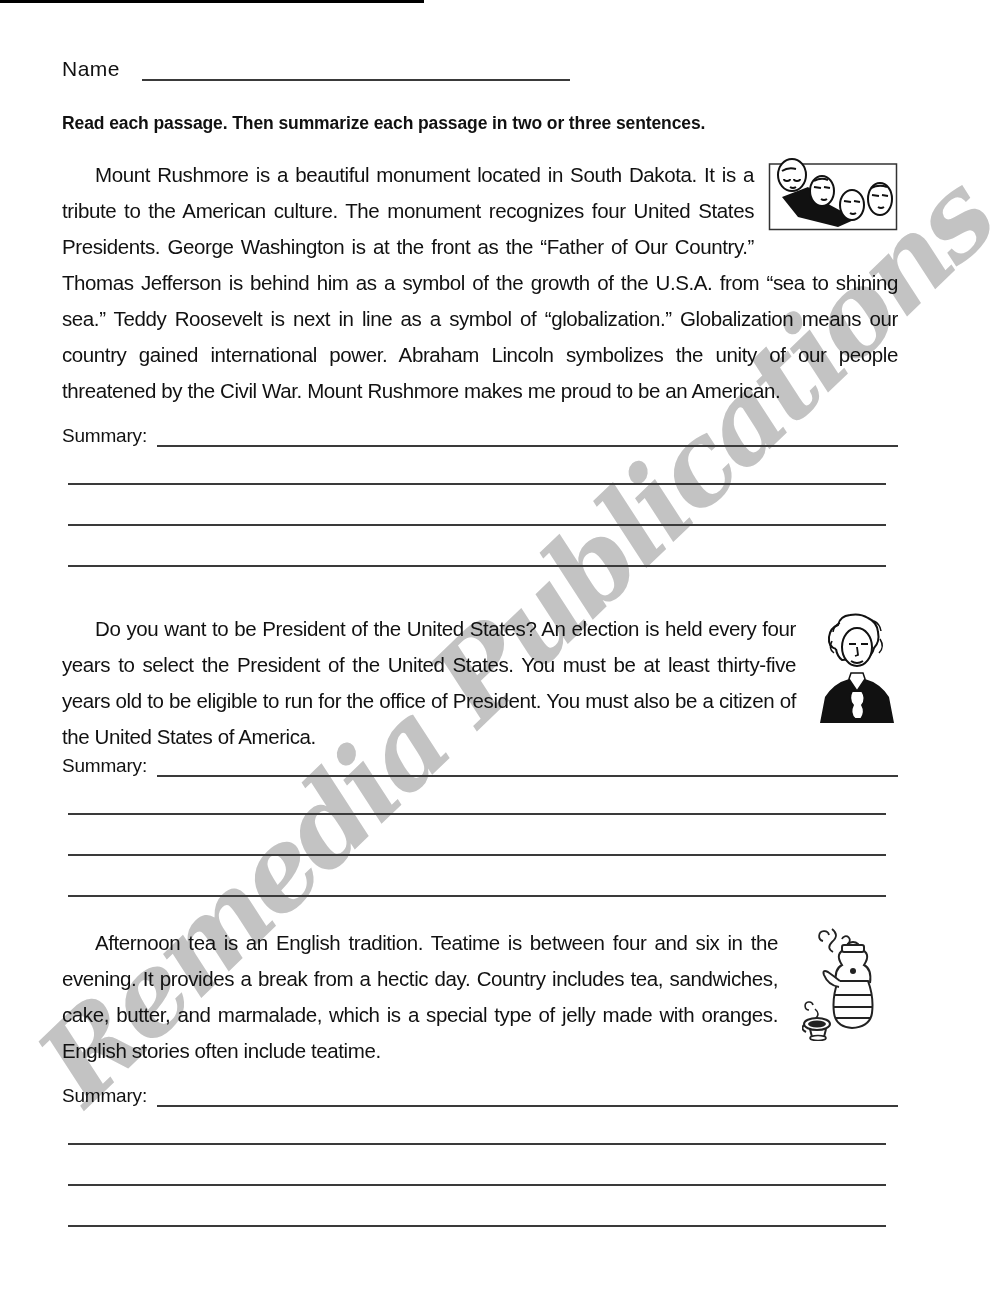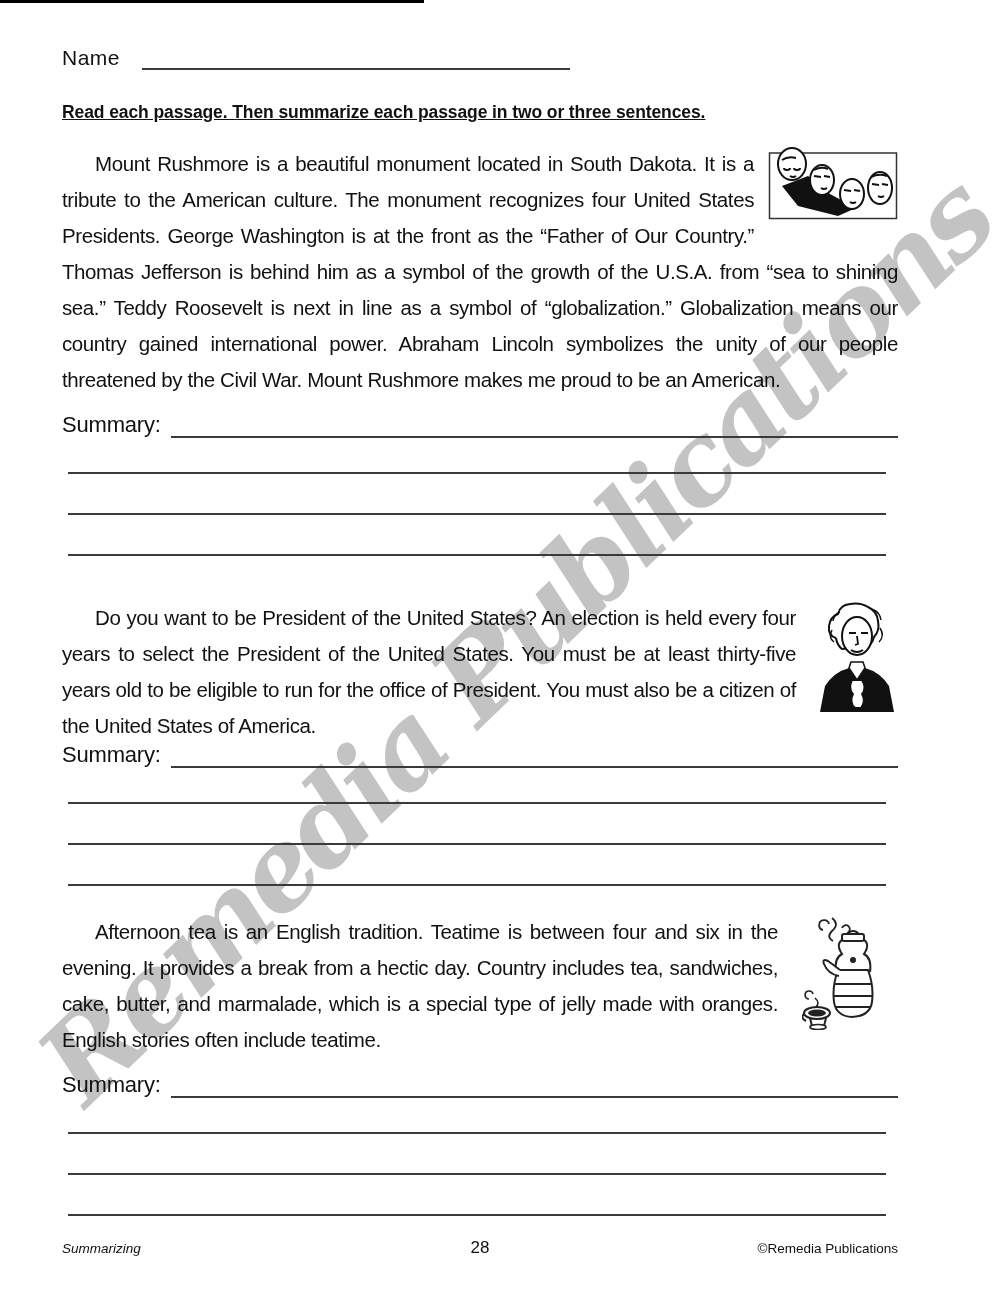--- a/index.html
+++ b/index.html
@@ -7,41 +7,41 @@
     position:relative;width:1000px;height:1300px;background:#fff;overflow:hidden;
     font-family:"Liberation Sans",sans-serif;color:#111;
   }
   .top-artifact{position:absolute;left:0;top:0;width:424px;height:3px;background:#000;}
   .watermark{
     position:absolute;left:515px;top:640px;z-index:0;
     transform:translate(-50%,-50%) rotate(-44deg);
     font-family:"DejaVu Serif",serif;font-style:italic;font-weight:bold;
     font-size:112px;letter-spacing:-5px;color:#c3c3c3;white-space:nowrap;
   }
-  .layer{position:absolute;left:62px;width:836px;z-index:1;}
+  .layer{position:absolute;left:62px;width:836px;z-index:1;margin-top:11px;}
   
   .name-row{top:42px;display:flex;align-items:flex-end;}
   .name-label{font-size:21px;letter-spacing:.5px;}
   .name-line{margin-left:22px;width:428px;height:26px;border-bottom:2px solid #3a3a3a;}
   
-  .instruction{top:102px;font-size:17.5px;font-weight:bold;letter-spacing:-0.1px;text-decoration:underline;}
+  .instruction{top:102px;font-size:17.5px;font-weight:bold;letter-spacing:-0.1px;}
   
   .passage{text-align:justify;font-size:20.5px;line-height:36px;letter-spacing:-0.4px;}
   .passage p{margin:0;text-indent:33px;}
   .illustration{float:right;background:#fff;}
   .p1{top:146px;}
   .p1 .illustration{width:130px;height:74px;margin:0 0 6px 14px;}
   .p2{top:600px;}
   .p2 .illustration{width:82px;height:112px;margin:0 0 6px 20px;}
   .p3{top:914px;}
   .p3 .illustration{width:96px;height:116px;margin:0 0 6px 24px;}
   
   .summary-row{display:flex;align-items:flex-end;}
   .s1{top:412px;} .s2{top:742px;} .s3{top:1072px;}
-  .summary-label{font-size:22px;letter-spacing:-0.2px;}
+  .summary-label{font-size:19px;letter-spacing:-0.2px;}
   .summary-line{flex:1;margin-left:10px;height:22px;border-bottom:2px solid #3a3a3a;}
   
   .answer-lines{left:68px;width:818px;}
   .a1{top:433px;} .a2{top:763px;} .a3{top:1093px;}
   .answer-lines .blank-line{height:39px;border-bottom:2px solid #3a3a3a;}
   
   .footer{top:1238px;display:flex;align-items:baseline;font-size:13.5px;}
   .footer-left{font-style:italic;width:260px;}
   .footer-center{flex:1;text-align:center;font-size:17px;}
   .footer-right{width:260px;text-align:right;}
@@ -139,19 +139,14 @@
   <div class="layer summary-row s3">
     <span class="summary-label">Summary:</span>
     <span class="summary-line"></span>
   </div>
   <div class="layer answer-lines a3">
     <div class="blank-line"></div>
     <div class="blank-line"></div>
     <div class="blank-line"></div>
   </div>
 
-  <div class="layer footer">
-    <span class="footer-left">Summarizing</span>
-    <span class="footer-center">28</span>
-    <span class="footer-right">©Remedia Publications</span>
-  </div>
 
 </div>
 
 </body></html>

